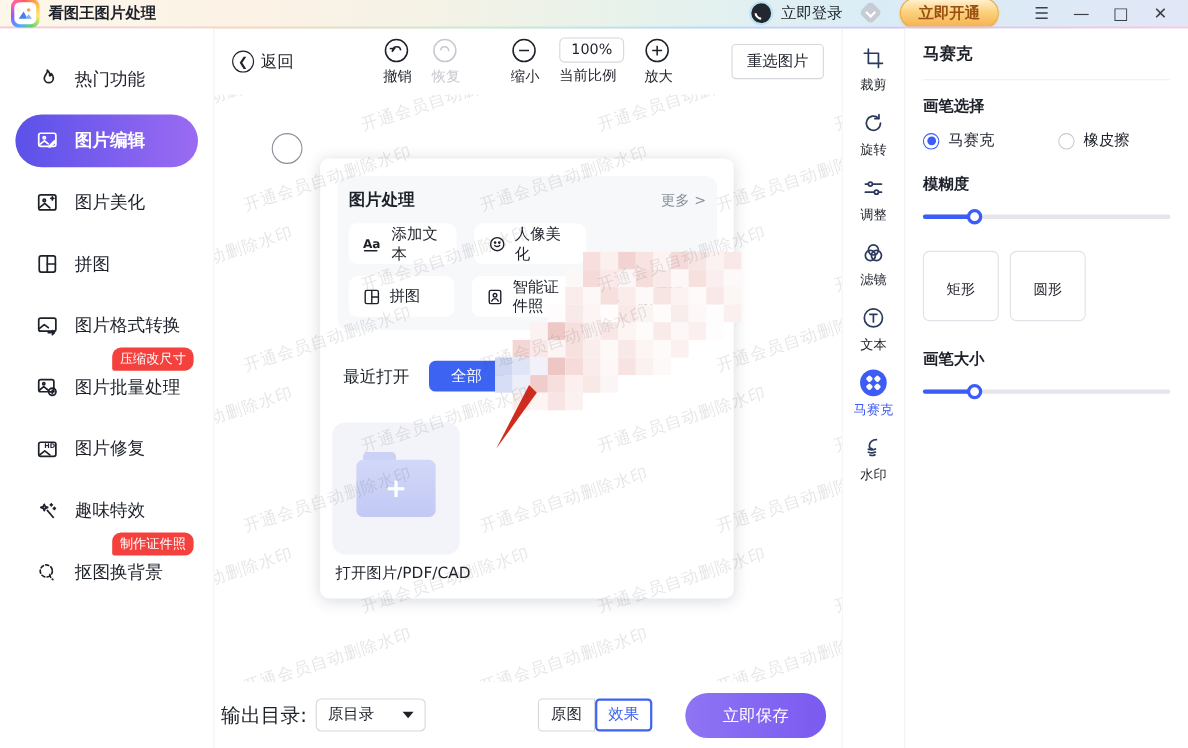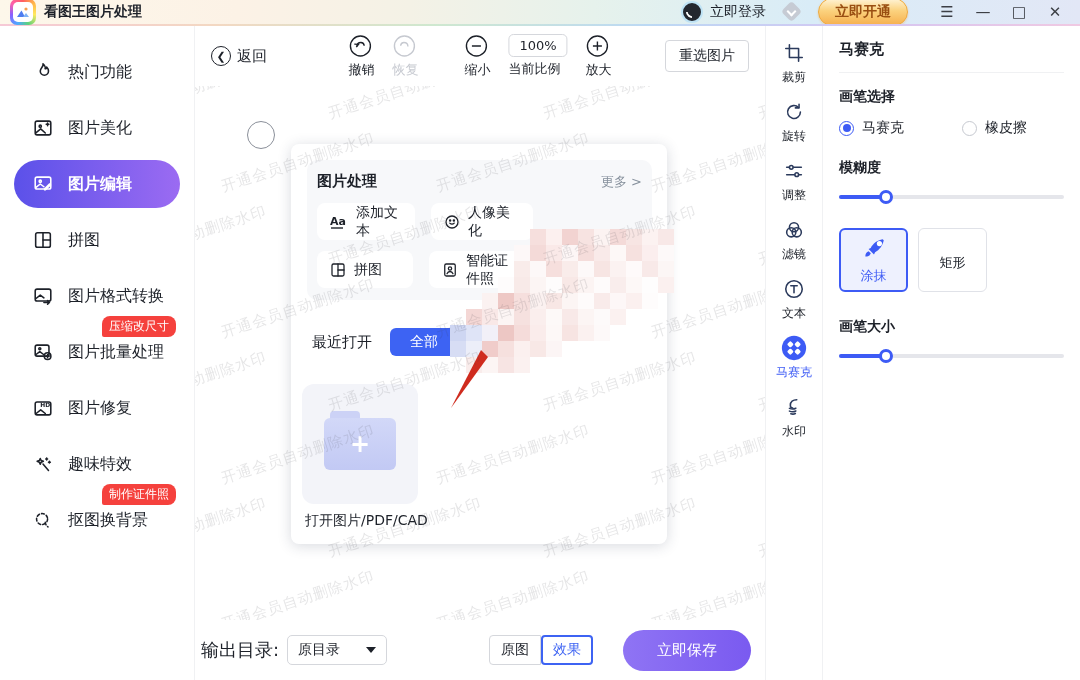--- a/index.html
+++ b/index.html
@@ -144,43 +144,43 @@
     <div class="sidebar" id="sidebar">
         <div class="s-item">
 
    <span class="ic">
             <svg width="22" height="22" viewBox="0 0 24 24" fill="none" stroke="#1d2129" stroke-width="1.7" stroke-linecap="round" stroke-linejoin="round">
               <path d="M12 3c1 3-3 4.5-3 8a4.5 4.5 0 0 0 9 0c0-2-1-3.5-2-4.5 0 1.5-1 2-1.7 2C14.8 7 14 5 12 3z"></path>
             </svg>
           </span>
    <span>热门功能</span>
         </div>
-        <div class="s-item">
-
-   <span class="ic">
-            <svg width="22" height="22" viewBox="0 0 24 24" fill="none" stroke="#1d2129" stroke-width="1.7" stroke-linecap="round" stroke-linejoin="round">
-              <rect x="3.5" y="4.5" width="17" height="15" rx="2"></rect>
-              <circle cx="9" cy="10" r="1.2"></circle>
-              <path d="M4.5 17l5-4 5 4.5"></path>
-              <path d="M17 6.5v3M15.5 8h3"></path>
-            </svg>
-          </span>
-   <span>图片美化</span>
-        </div>
         <div class="s-item active">
 
    <span class="ic">
             <svg width="22" height="22" viewBox="0 0 24 24" fill="none" stroke="#ffffff" stroke-width="1.7" stroke-linecap="round" stroke-linejoin="round">
               <rect x="3.5" y="4.5" width="17" height="13" rx="2"></rect>
               <circle cx="9" cy="9" r="1.2"></circle>
               <path d="M4 16l5-4 4 3"></path>
               <path d="M13 17l6-6 2.2 2.2L15 19h-2z" fill="#ffffff" stroke="none"></path>
             </svg>
           </span>
    <span>图片编辑</span>
+        </div>
+        <div class="s-item">
+
+   <span class="ic">
+            <svg width="22" height="22" viewBox="0 0 24 24" fill="none" stroke="#1d2129" stroke-width="1.7" stroke-linecap="round" stroke-linejoin="round">
+              <rect x="3.5" y="4.5" width="17" height="15" rx="2"></rect>
+              <circle cx="9" cy="10" r="1.2"></circle>
+              <path d="M4.5 17l5-4 5 4.5"></path>
+              <path d="M17 6.5v3M15.5 8h3"></path>
+            </svg>
+          </span>
+   <span>图片美化</span>
         </div>
         <div class="s-item">
 
    <span class="ic">
             <svg width="22" height="22" viewBox="0 0 24 24" fill="none" stroke="#1d2129" stroke-width="1.7" stroke-linecap="round" stroke-linejoin="round">
               <rect x="4" y="4" width="16" height="16" rx="2"></rect>
               <line x1="12" y1="4" x2="12" y2="20"></line>
               <line x1="12" y1="12" x2="20" y2="12"></line>
             </svg>
           </span>
@@ -585,33 +585,27 @@
    <span>橡皮擦</span>
           </div>
         </div>
       <div class="p-sub">模糊度</div>
       <div class="slider" id="blurslider">
         <div class="track"></div>
           <div class="fill" style="width: 21%;"></div>
           <div class="knob" style="left: calc(21% - 7px);"></div>
       </div>
       <div class="shape-row" id="shaperow">
-          <div class="shape on">
-   <span>
-              <svg width="26" height="26" viewBox="0 0 24 24">
-                <path d="M20 3c-5 1-9 4-11 8l-2 1 5 5 1-2c4-2 7-6 8-11z" fill="#3d5bf5"></path>
-                <path d="M7 14c-2 .5-3 2.5-3 5 2.5 0 4.5-1 5-3z" fill="#3d5bf5"></path>
-                <circle cx="17" cy="7" r="2.4" fill="#fff"></circle>
-              </svg>
-            </span>
-   <span>涂抹</span>
-          </div>
           <div class="shape">
    <span><span class="sq"></span></span>
    <span>矩形</span>
+          </div>
+          <div class="shape">
+   <span><span class="ci"></span></span>
+   <span>圆形</span>
           </div>
         </div>
       <div class="p-sub">画笔大小</div>
       <div class="slider" id="sizeslider">
         <div class="track"></div>
           <div class="fill" style="width: 21%;"></div>
           <div class="knob" style="left: calc(21% - 7px);"></div>
       </div>
     </div>
   </div>

